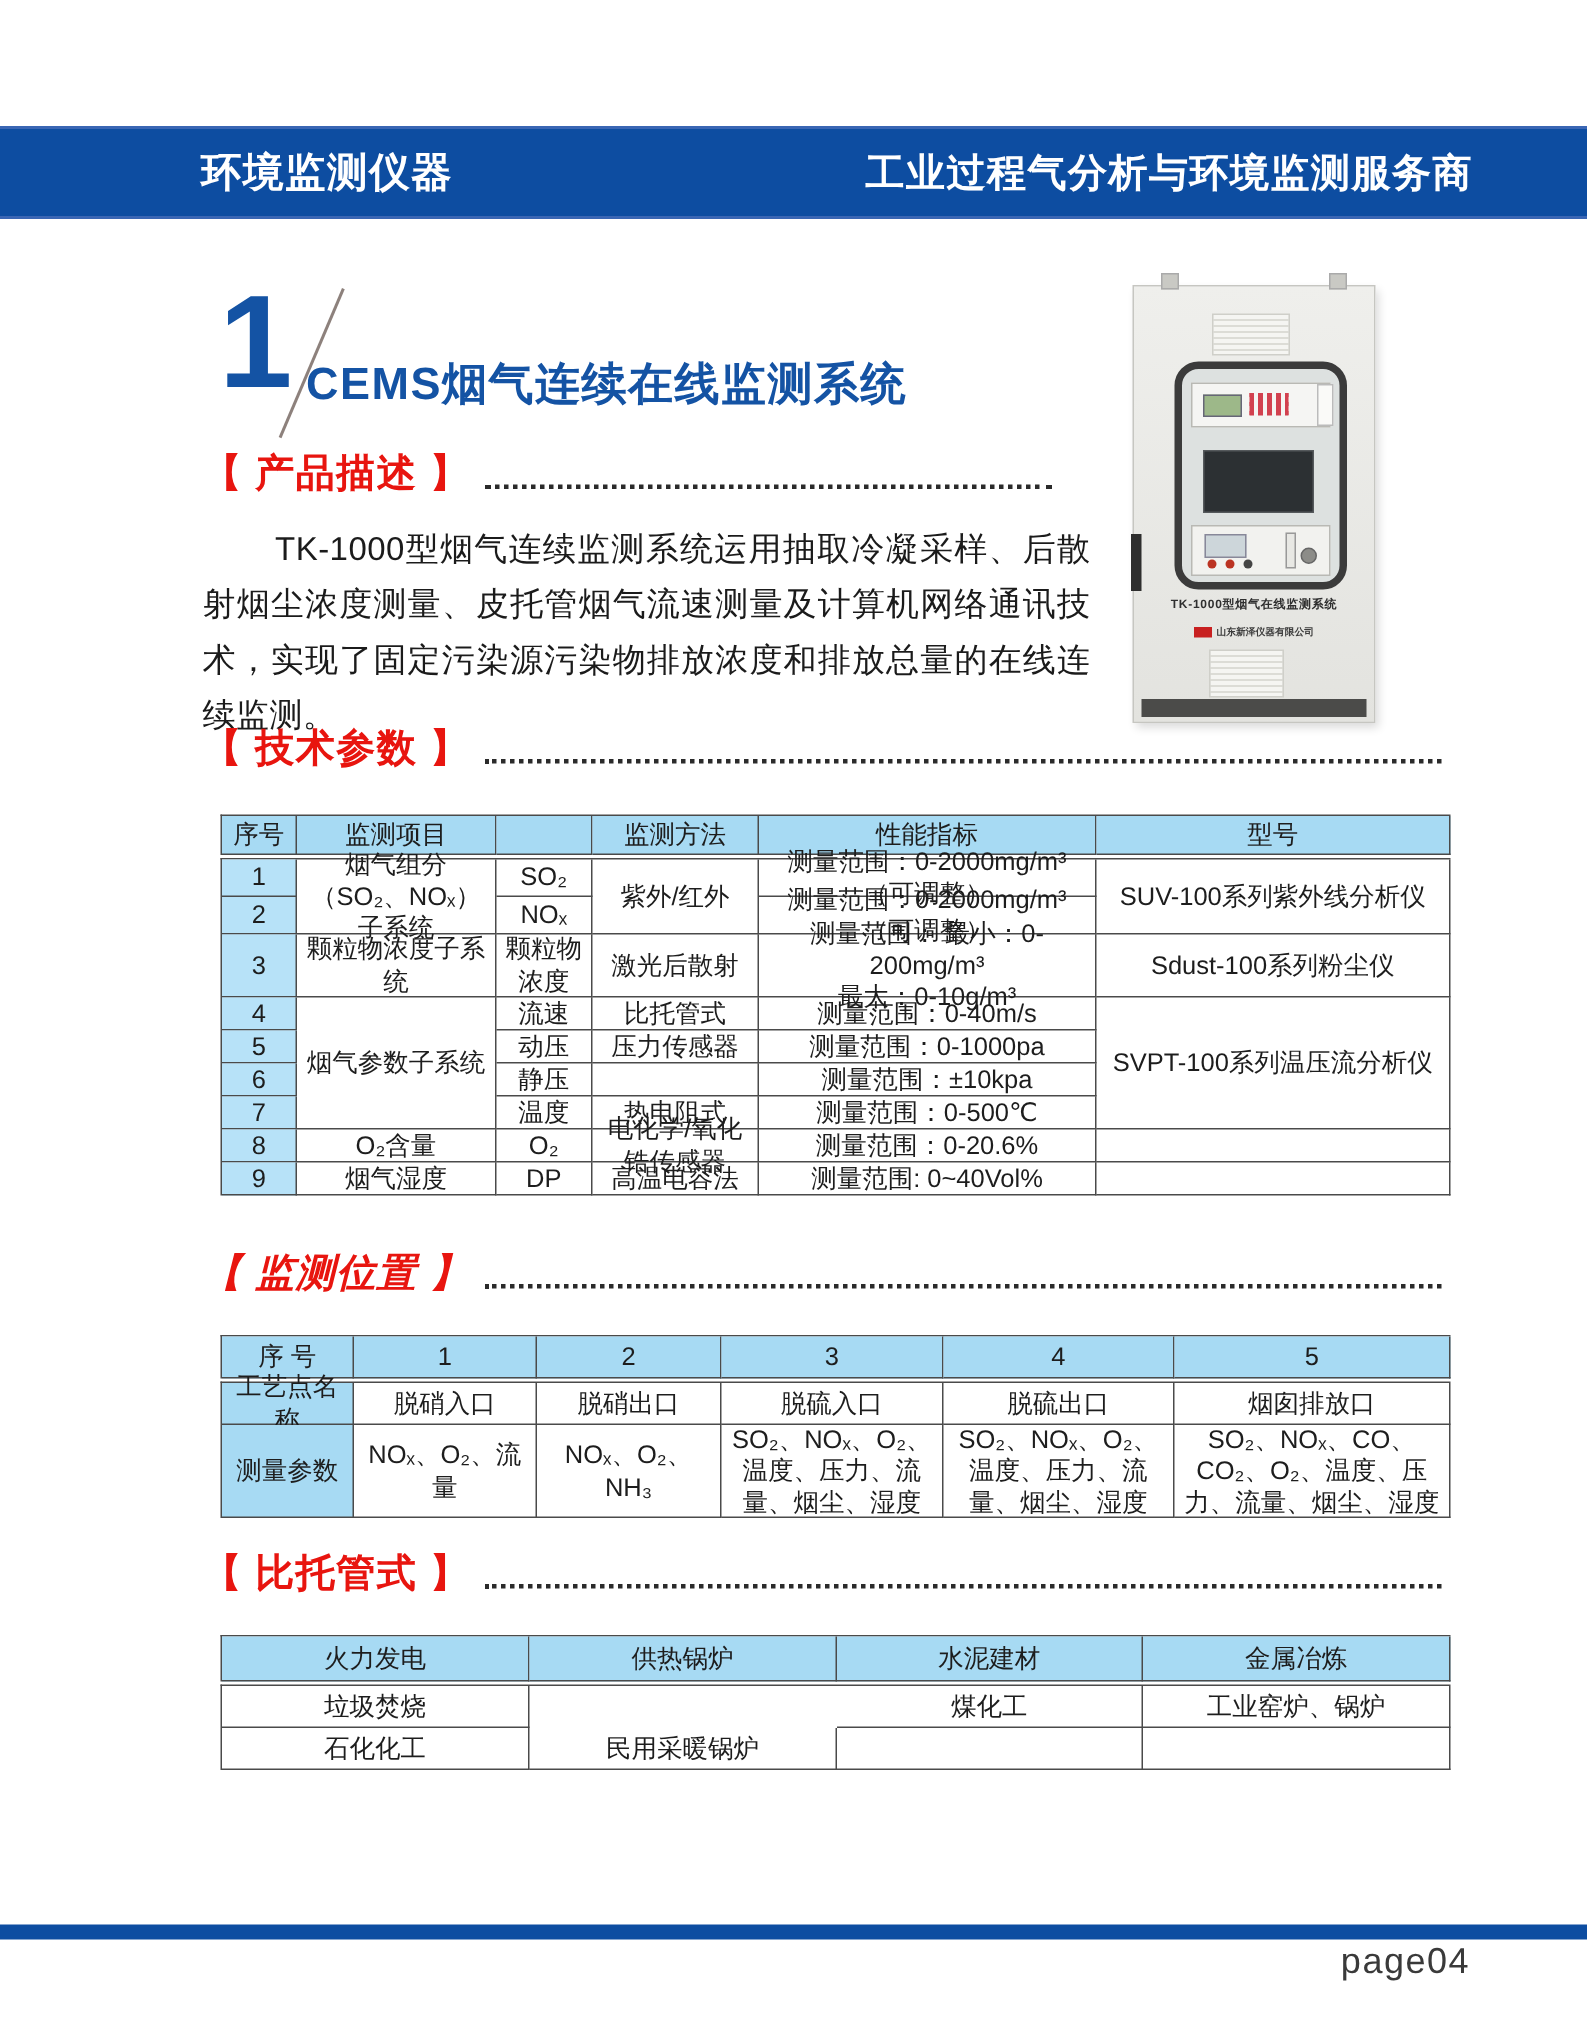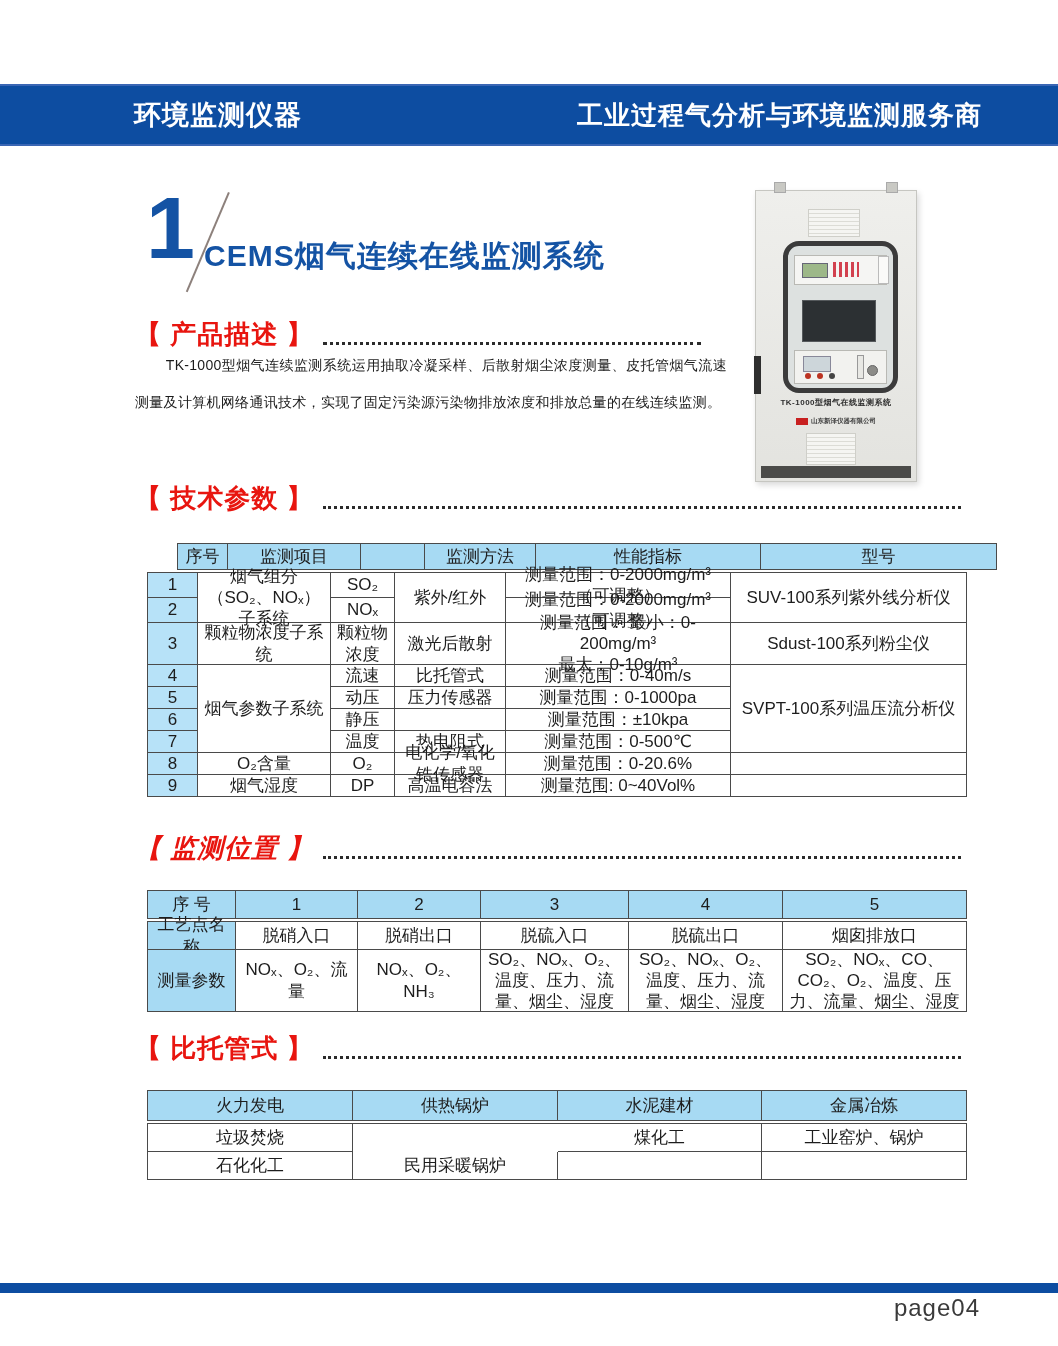--- a/index.html
+++ b/index.html
@@ -13,26 +13,26 @@
   .topbar .right{position:absolute;right:76px;color:#fff;font-size:26px;font-weight:bold;letter-spacing:1px;}
   
   .secnum{position:absolute;left:146px;top:186px;font-size:88px;font-weight:bold;color:#1453a4;line-height:0.95;}
   .slash{position:absolute;left:228px;top:192px;height:108px;border-left:2px solid #8d817c;
          transform:rotate(23deg);transform-origin:top left;}
   .sectitle{position:absolute;left:204px;top:236px;font-size:30px;font-weight:bold;color:#1453a4;letter-spacing:1px;}
   
   .heading{position:absolute;display:flex;align-items:flex-end;}
   .heading .label{color:#e8150f;font-size:26px;font-weight:bold;white-space:nowrap;letter-spacing:1px;}
   .heading .leader{flex:1;border-bottom:3px dotted #2b2b2b;margin:0 4px 7px 10px;height:0;}
-  .h-desc{left:135px;top:317px;width:570px;}
+  .h-desc{left:135px;top:298px;width:570px;}
   .h-tech{left:135px;top:481px;width:830px;}
   .h-mon{left:135px;top:831px;width:830px;font-style:italic;}
   .h-ind{left:135px;top:1031px;width:830px;}
   
-  .desc{position:absolute;left:135px;top:347px;width:592px;font-size:14px;line-height:37px;
+  .desc{position:absolute;left:135px;top:347px;width:592px;font-size:22px;line-height:37px;
         color:#1b1b1b;text-align:justify;text-indent:2.2em;letter-spacing:0.3px;}
   
   .cab{position:absolute;left:743px;top:176px;width:186px;height:322px;}
   .cab .body{position:absolute;left:12px;top:14px;width:160px;height:290px;
              background:linear-gradient(180deg,#efefec,#e3e3df);border:1px solid #c6c6c1;
              box-shadow:2px 3px 6px rgba(0,0,0,0.15);}
   .cab .eye{position:absolute;top:6px;width:10px;height:9px;background:#c9c9c4;border:1px solid #aaa;}
   .cab .vent{position:absolute;background:repeating-linear-gradient(180deg,#f5f5f2 0 3px,#dcdcd6 3px 4px);
              border:1px solid #cfcfc9;}
   .cab .win{position:absolute;left:27px;top:50px;width:105px;height:142px;border:5px solid #3b3b3b;
@@ -62,21 +62,21 @@
   .grid .c{border-right:1px solid #4a4a4a;border-bottom:1px solid #4a4a4a;display:flex;align-items:center;
            justify-content:center;text-align:center;font-size:17px;color:#1d1d1d;padding:0 3px;
            box-sizing:border-box;line-height:1.25;}
   .hdrbg{background:#a7daf3;}
   .numbg{background:#b7e2f8;}
   .sm{font-size:13px;}
   .perf{font-size:15px;}
   .pre{white-space:pre-line;}
   .tight{font-size:15px;line-height:27px;padding:0 2px;}
   
-  .tech-h{left:147px;top:543px;grid-template-columns:50px 133px 64px 111px 225px 236px;grid-template-rows:26px;margin-left:30px;}
+  .tech-h{left:147px;top:543px;grid-template-columns:50px 133px 64px 111px 225px 236px;grid-template-rows:26px;}
   .tech-b{left:147px;top:572px;grid-template-columns:50px 133px 64px 111px 225px 236px;
           grid-template-rows:25px 25px 42px 22px 22px 22px 22px 22px 22px;}
   
   .mon-h{left:147px;top:890px;grid-template-columns:88px 122px 123px 148px 154px 184px;grid-template-rows:28px;}
   .mon-b{left:147px;top:921px;grid-template-columns:88px 122px 123px 148px 154px 184px;grid-template-rows:28px 62px;}
   
   .ind-h{left:147px;top:1090px;grid-template-columns:205px 205px 204px 205px;grid-template-rows:30px;}
   .ind-b{left:147px;top:1123px;grid-template-columns:205px 205px 204px 205px;grid-template-rows:28px 28px;}
   
   .footbar{position:absolute;left:0;top:1283px;width:1058px;height:10px;background:#0d4da1;}

